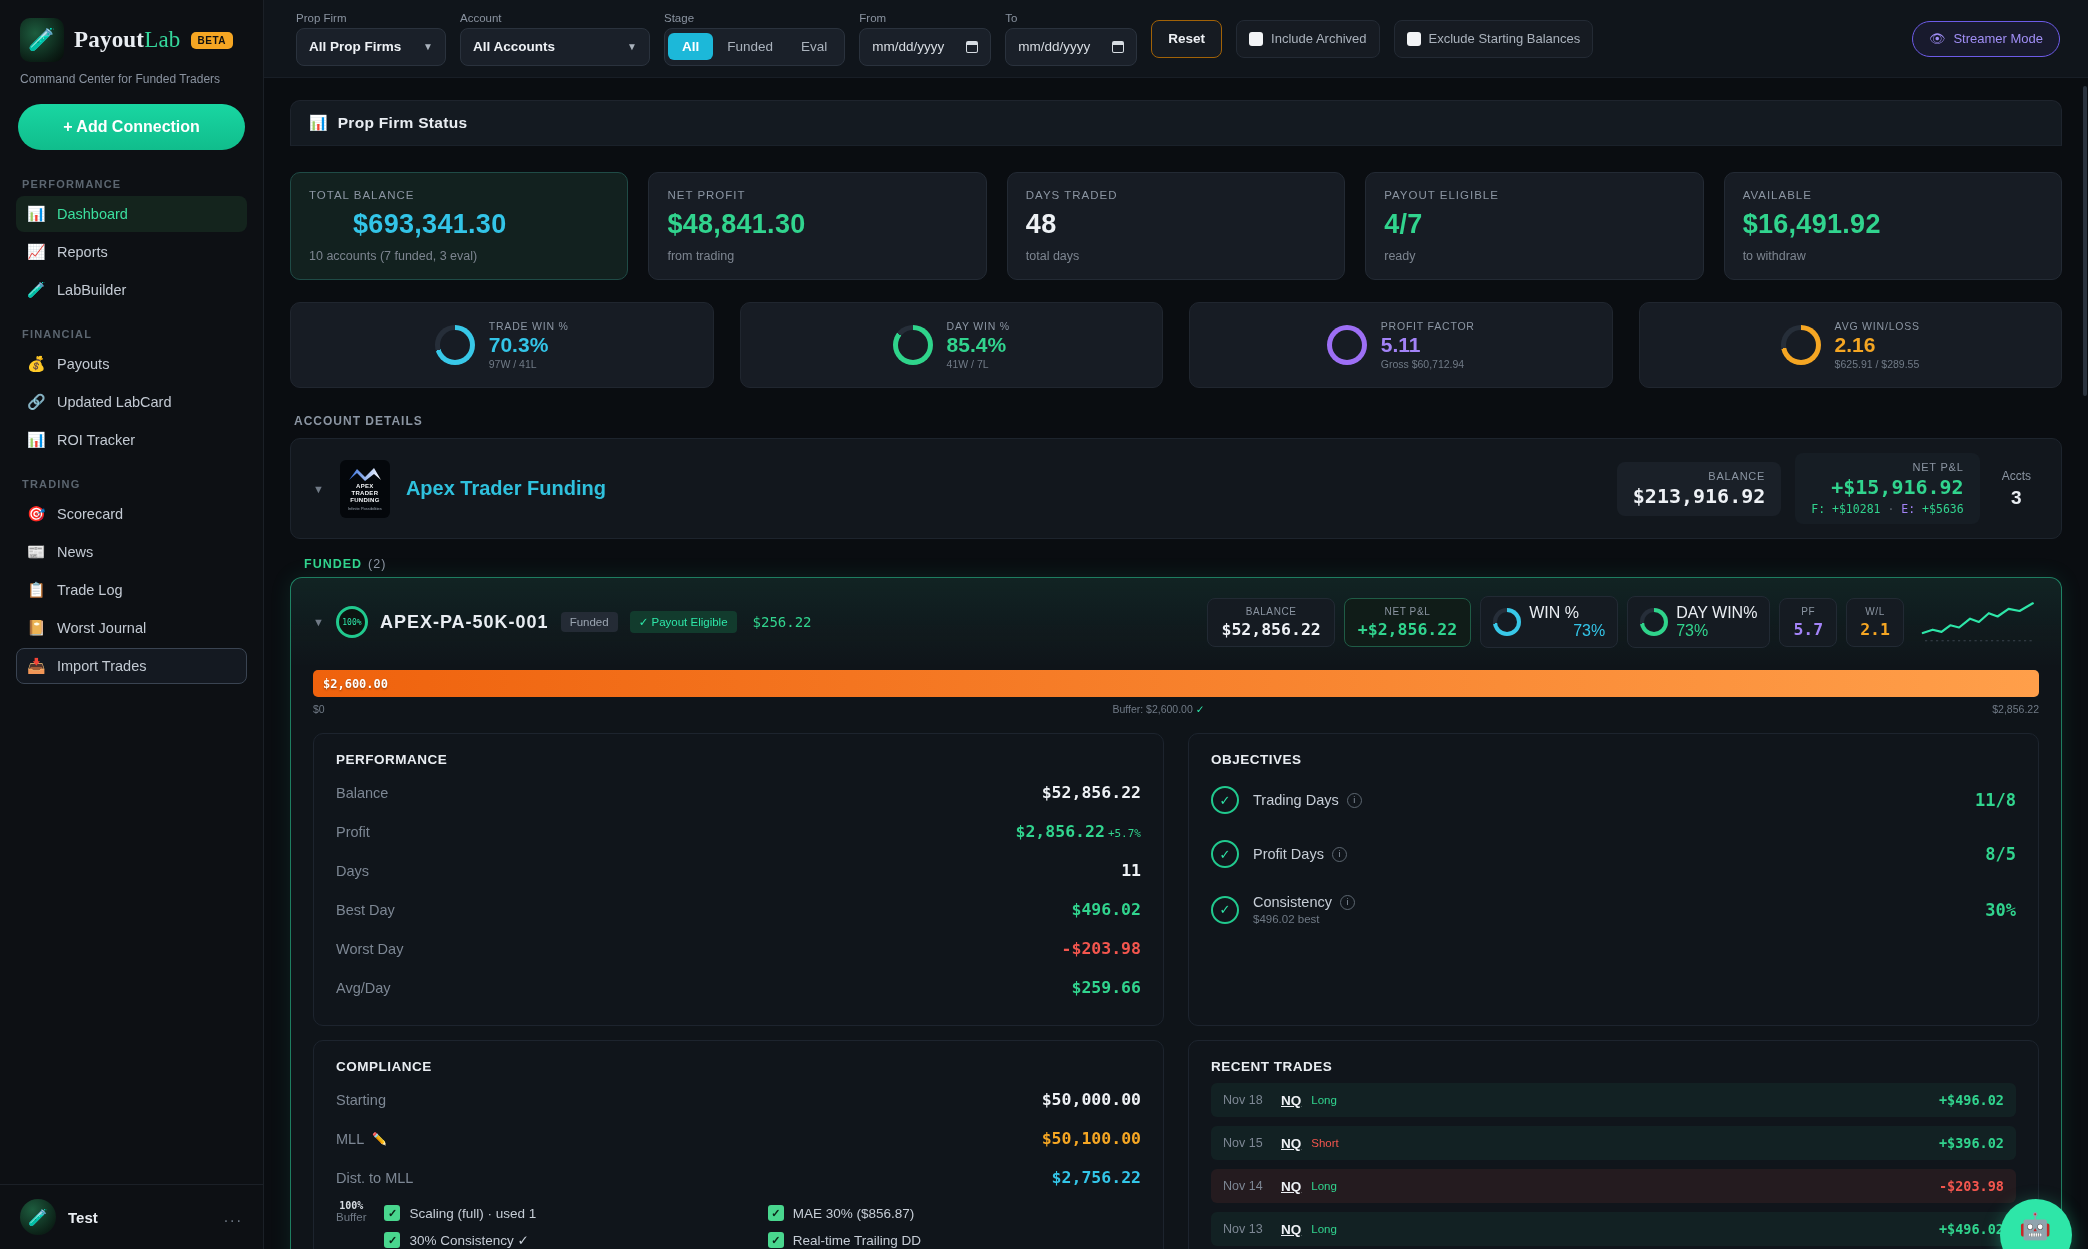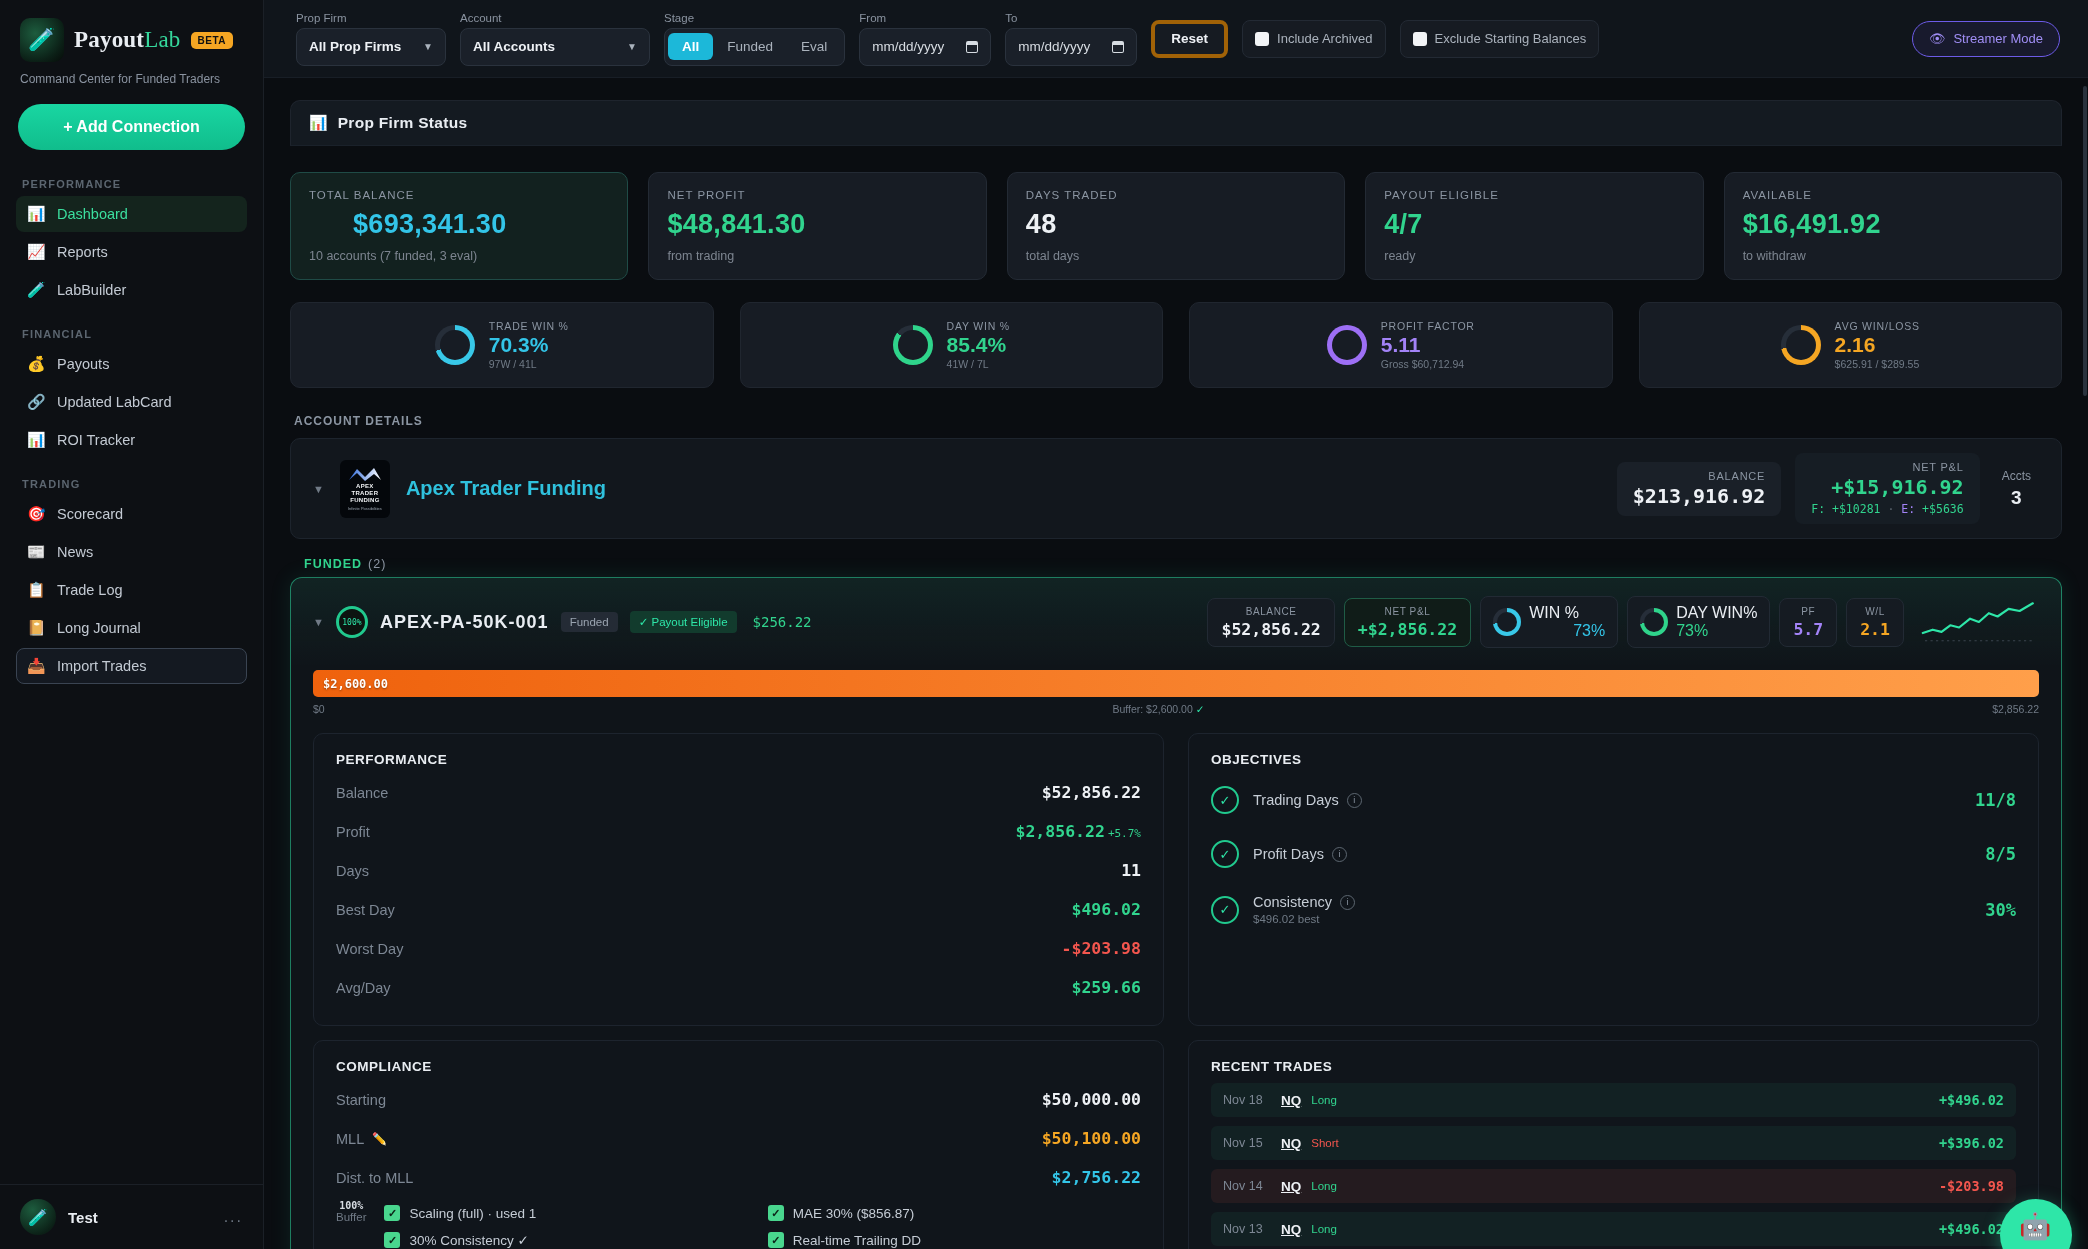--- a/index.html
+++ b/index.html
@@ -36,21 +36,21 @@
   .flabel { font-size:11.5px; color:#8a93a0; }
   .fcontrol { height:38px; background:#1a2029; border:1px solid #2a323d; border-radius:8px; display:flex; align-items:center; gap:10px; padding:0 12px; font-size:13.5px; font-weight:bold; color:#eef1f5; cursor:pointer; }
   .fcontrol .chev { font-size:10px; color:#aab2bc; margin-left:auto; }
   .sel-propfirm { width:150px; }
   .sel-account { width:190px; }
   .stage-seg { background:#1a2029; border:1px solid #2a323d; border-radius:8px; display:flex; align-items:center; padding:3px; height:38px;text-align:right; }
   .stage-opt { padding:6px 14px; border-radius:6px; font-size:13.5px; color:#aab2bc; cursor:pointer; }
   .stage-opt.active { background:#1cb8d9; color:#ffffff; font-weight:bold; }
   .date-input { width:132px; font-weight:normal; color:#d7dce2; justify-content:space-between; }
   .cal-icon { width:12px; height:12px; border:1.5px solid #d7dce2; border-radius:2px; border-top-width:4px; }
-  .reset-btn { height:38px; padding:0 16px; background:#161b22; border:4px solid #a16207; border-radius:8px; color:#eef1f5; font-size:13.5px; font-weight:bold; font-family:"Liberation Sans",sans-serif; cursor:pointer; }
+  .reset-btn { height:38px; padding:0 16px; background:#161b22; border:1px solid #a16207; border-radius:8px; color:#eef1f5; font-size:13.5px; font-weight:bold; font-family:"Liberation Sans",sans-serif; cursor:pointer; }
   .chk-group { height:38px; background:#161b22; border:1px solid #232a34; border-radius:8px; display:flex; align-items:center; gap:8px; padding:0 12px; cursor:pointer; }
   .chk-box { width:14px; height:14px; background:#f2f4f6; border-radius:3px; }
   .chk-label { font-size:13px; color:#aab2bc; }
   .streamer-btn { margin-left:auto; height:36px; display:flex; align-items:center; gap:8px; padding:0 16px; border:1px solid #6d5be8; border-radius:18px; background:rgba(60,48,130,.18); color:#a08ef5; font-size:13px; cursor:pointer; }
   .eye-icon { font-size:13px; }
 
   
   .content { flex:1; overflow:hidden; padding:22px 26px 0 26px; }
 
   .section-header { background:#141a21; border:1px solid #1e242d; border-radius:10px 10px 0 0; border-bottom:1px solid #1a212a; padding:13px 18px; display:flex; align-items:center; gap:10px; }
@@ -216,21 +216,21 @@
         <div class="nav-item">
           <span class="nav-icon">📰</span>
           <span>News</span>
         </div>
         <div class="nav-item">
           <span class="nav-icon">📋</span>
           <span>Trade Log</span>
         </div>
         <div class="nav-item">
           <span class="nav-icon">📔</span>
-          <span>Long Journal</span>
+          <span>Worst Journal</span>
         </div>
         <div class="nav-item outlined">
           <span class="nav-icon">📥</span>
           <span>Import Trades</span>
         </div>
       </nav>
     <div class="user-row">
       <div class="avatar">🧪</div>
       <div class="user-name">Test</div>
       <div class="user-menu">...</div>

